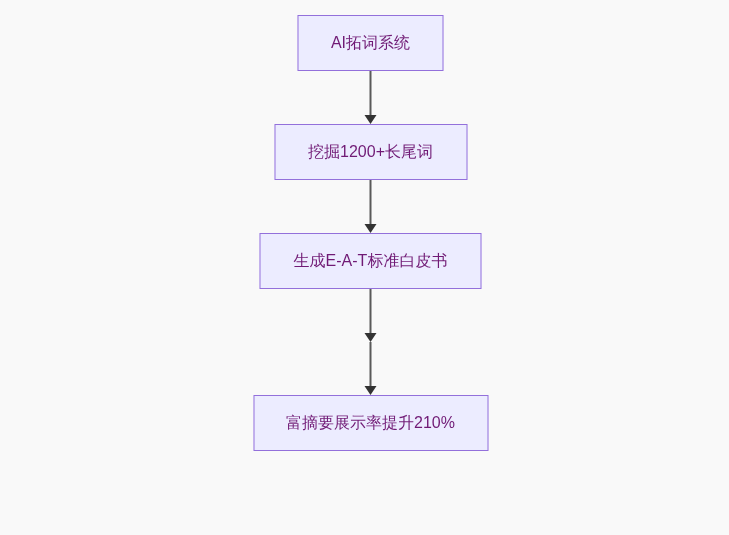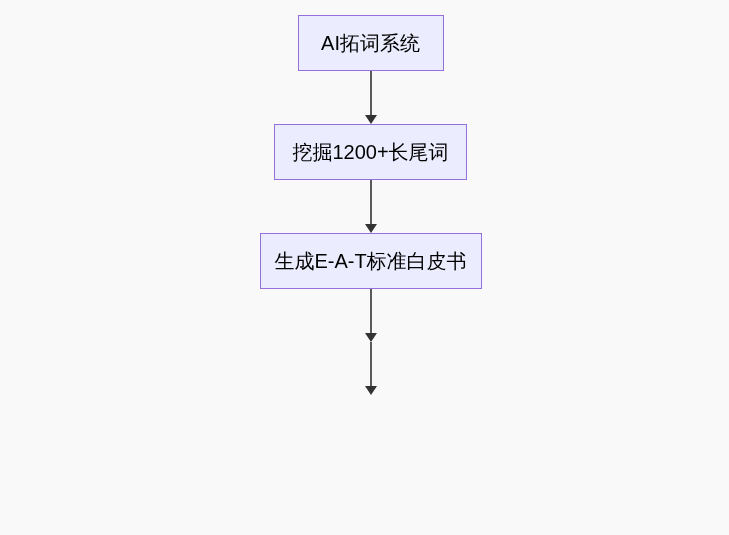--- a/index.html
+++ b/index.html
@@ -23,22 +23,22 @@
     transform: translateX(calc(-50% + 6px));
     display: flex;
     flex-direction: column;
     align-items: center;
   }
   .node {
     box-sizing: border-box;
     height: 56px;
     background: #ECECFF;
     border: 1px solid #9370DB;
-    color: #000000;
-    font-size: 20px;
+    color: #701a75;
+    font-size: 16px;
     display: flex;
     align-items: center;
     justify-content: center;
     text-align: center;
     white-space: nowrap;
     flex: 0 0 auto;
   }
   .n1 { width: 146px; }
   .n2 { width: 193px; }
   .n3 { width: 222px; }
@@ -90,15 +90,16 @@
       <div class="line"></div>
       <div class="arrowhead"></div>
     </div>
 
 
     <div class="edge">
       <div class="line"></div>
       <div class="arrowhead"></div>
     </div>
 
+    <div class="node n5">富摘要展示率提升210%</div>
 
   </div>
 </div>
 
 </body></html>

